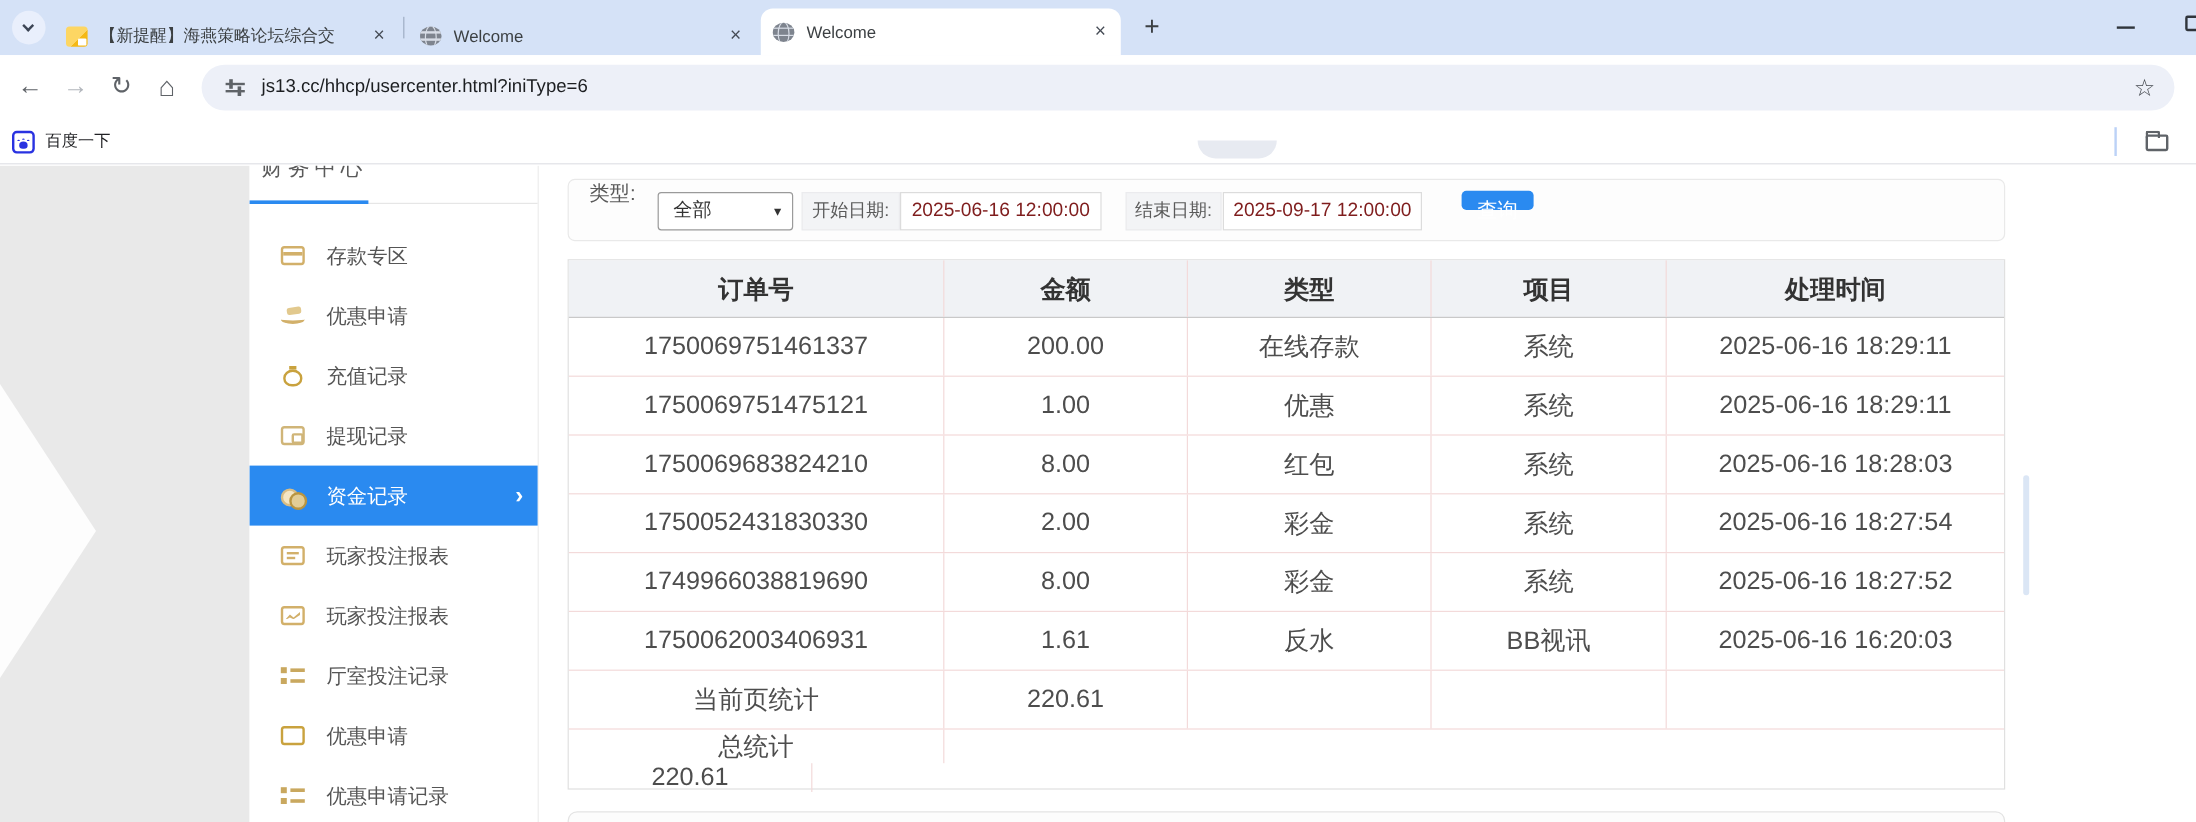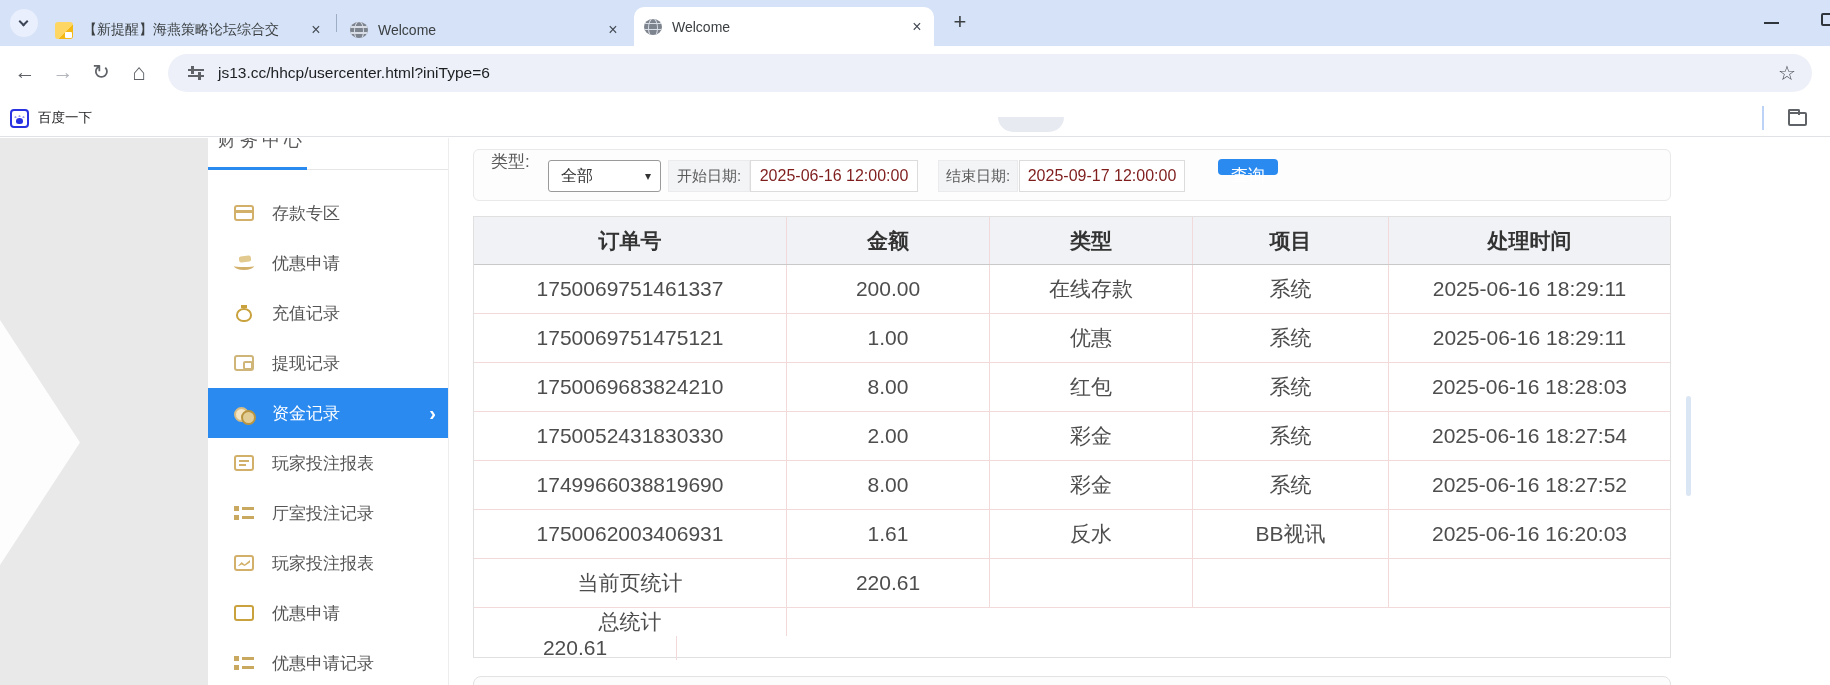--- a/index.html
+++ b/index.html
@@ -215,28 +215,28 @@
     <span class="sb-chevron">›</span>
   </div>
 
   <div class="sb-item">
     <span class="s-icon ticket-list-icon"></span>
     <span class="sb-label">玩家投注报表</span>
 
   </div>
 
   <div class="sb-item">
+    <span class="s-icon report-chart-icon"></span>
+    <span class="sb-label">玩家投注报表</span>
+
+  </div>
+
+  <div class="sb-item">
     <span class="s-icon list-icon"></span>
     <span class="sb-label">厅室投注记录</span>
-
-  </div>
-
-  <div class="sb-item">
-    <span class="s-icon report-chart-icon"></span>
-    <span class="sb-label">玩家投注报表</span>
 
   </div>
 
   <div class="sb-item">
     <span class="s-icon promo-envelope-icon"></span>
     <span class="sb-label">优惠申请</span>
 
   </div>
 
   <div class="sb-item">

